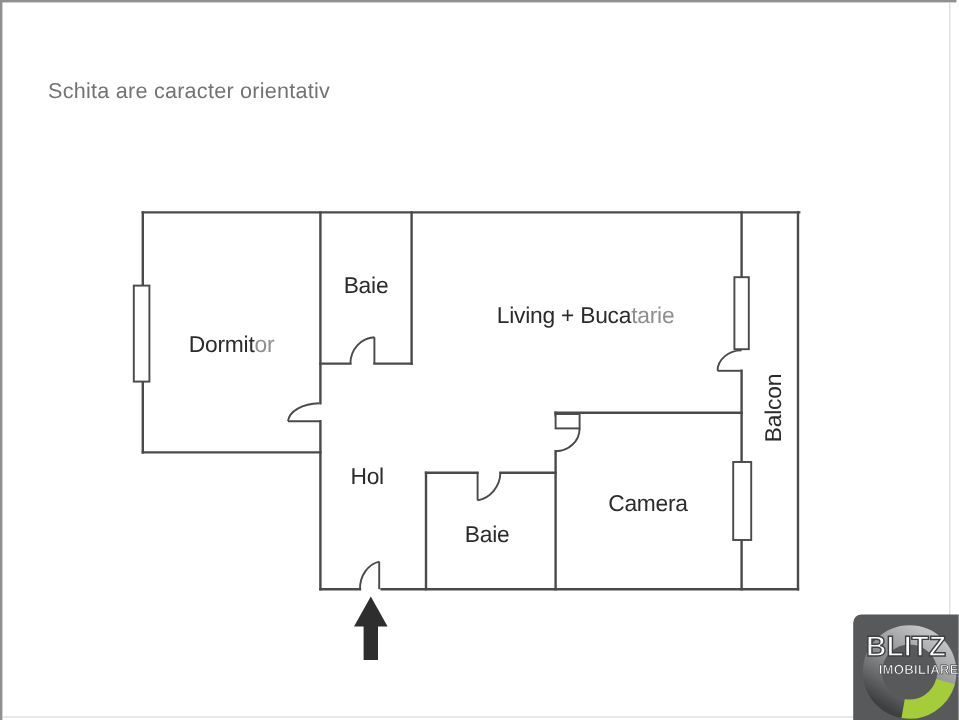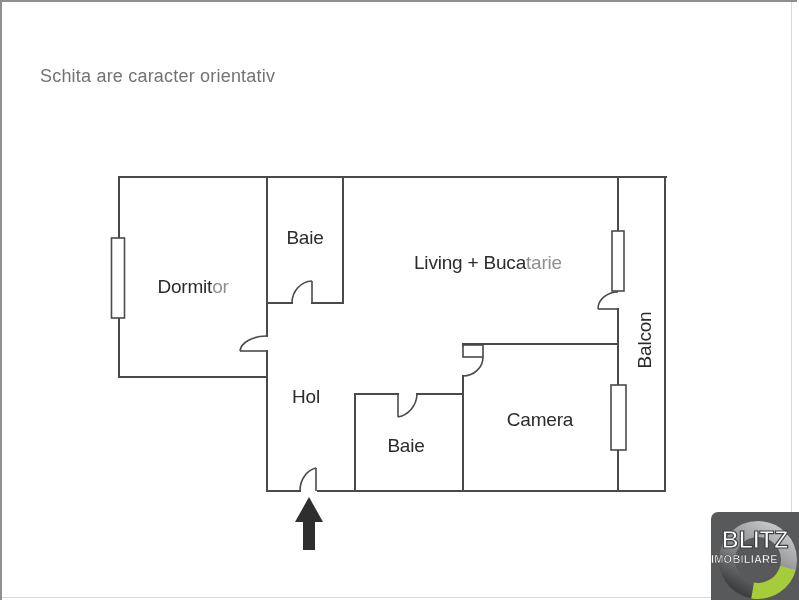--- a/index.html
+++ b/index.html
@@ -16,21 +16,21 @@
   svg.plan .thin{stroke:#4a4a4a;stroke-width:1.6;fill:none;}
   svg.plan .win{fill:#ffffff;stroke:#4a4a4a;stroke-width:1.6;}
   svg.plan text{fill:#2b2b2b;font-family:"Liberation Sans",sans-serif;font-size:19px;
                 letter-spacing:-0.2px;}
   svg.plan tspan.muted{fill:#8f8f8f;}
   .logo{position:absolute;left:711px;top:512px;width:88px;height:88px;background:#58595b;
         border-top-left-radius:7px;z-index:5;}
   .logo-brand{position:absolute;left:0;top:14px;width:88px;text-align:center;
               font-size:24px;font-weight:bold;color:#ffffff;letter-spacing:0px;
               -webkit-text-stroke:1.2px #3f4042;transform:scaleX(0.98);}
-  .logo-tagline{position:absolute;left:0;top:41px;width:88px;text-align:left;
+  .logo-tagline{position:absolute;left:0;top:41px;width:88px;text-align:right;
               font-size:11px;font-weight:bold;color:#ffffff;letter-spacing:0.2px;
               -webkit-text-stroke:0.5px #3f4042;}
 </style>
 </head>
 <body>
 
 <div class="frame"></div>
 <div class="edge-right"></div>
 <div class="edge-bottom"></div>
 

